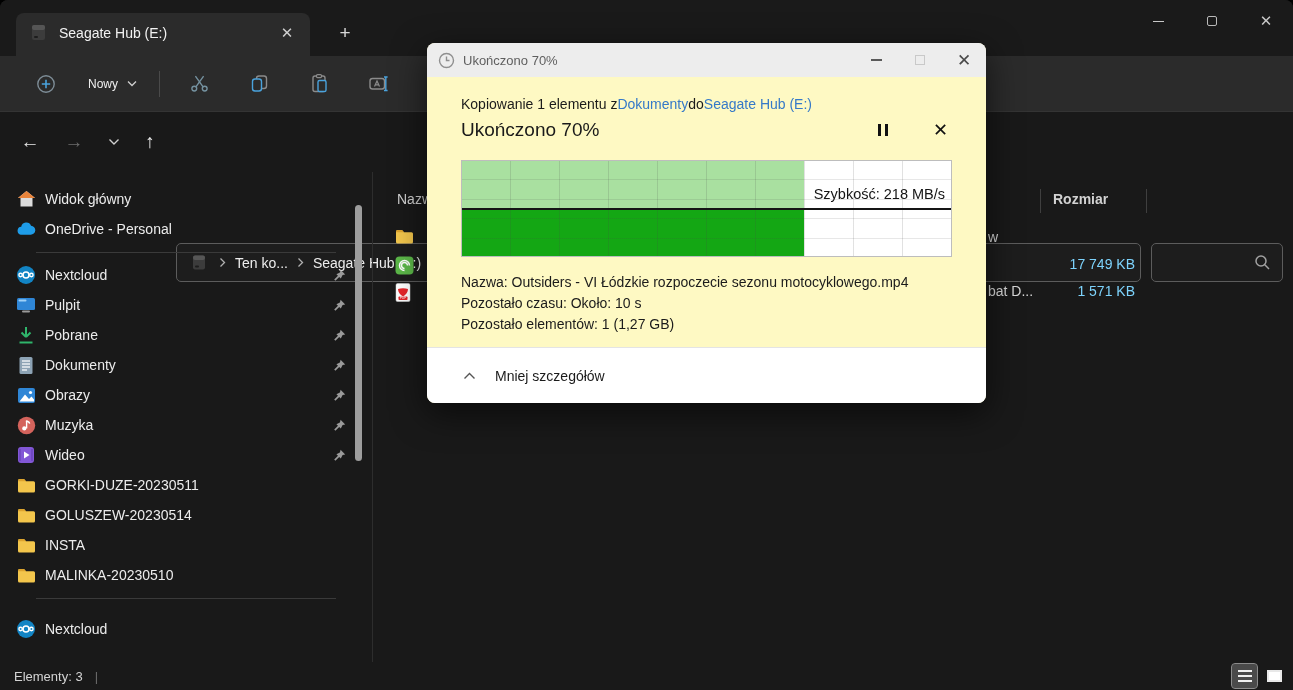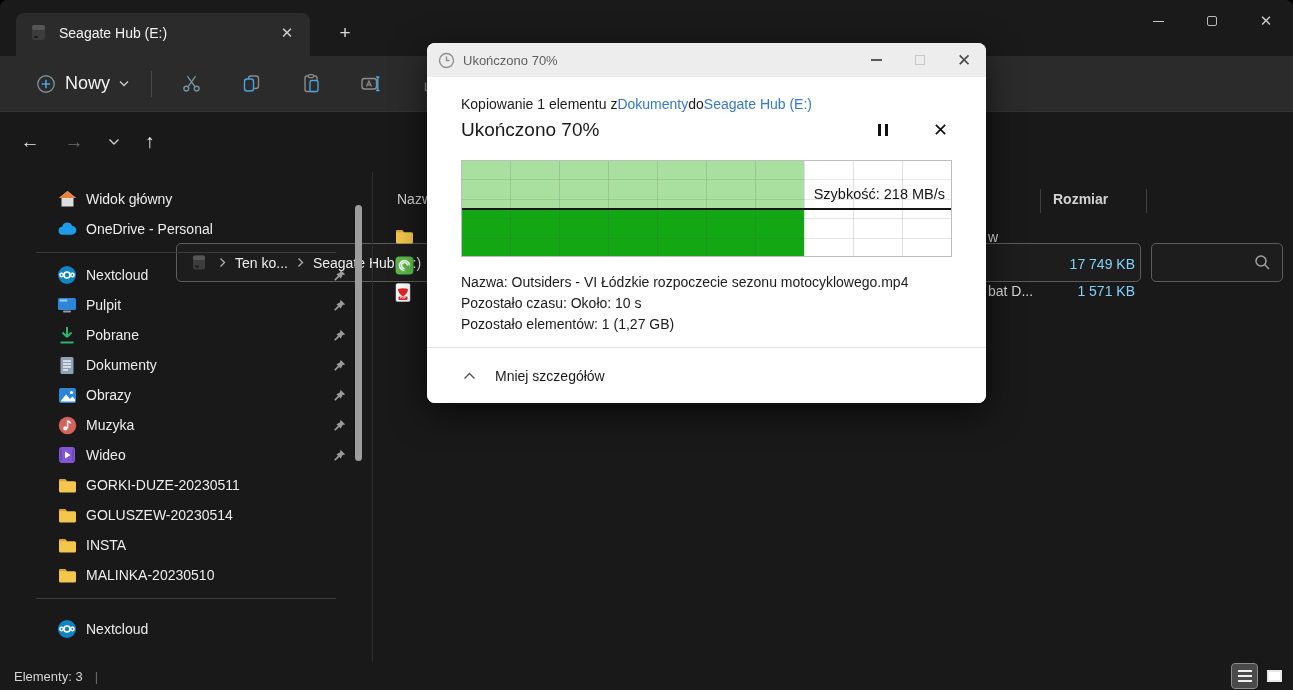--- a/index.html
+++ b/index.html
@@ -14,35 +14,35 @@
   .tab .tclose{width:26px;height:26px;display:flex;align-items:center;justify-content:center;color:#cfcfcf;font-size:15px;border-radius:4px;}
   .newtab{position:absolute;left:330px;top:18px;width:30px;height:30px;display:flex;align-items:center;justify-content:center;color:#d8d8d8;font-size:19px;}
   .wincontrols{position:absolute;right:0;top:0;height:42px;display:flex;}
   .wbtn{width:54px;height:42px;display:flex;align-items:center;justify-content:center;color:#c8c8c8;font-size:15px;}
   .wbtn .maxbox{width:10px;height:10px;border:1px solid #b9b9b9;border-radius:2px;}
   .wbtn .minbar{width:11px;height:1px;background:#c8c8c8;}
 
   
   .cmdbar{position:absolute;left:0;top:56px;width:100%;height:56px;background:#2b2b2b;display:flex;align-items:center;border-bottom:1px solid #343434;}
   .newbtn{display:flex;align-items:center;gap:9px;margin-left:26px;padding:6px 10px;border-radius:4px;}
-  .newbtn .nlabel{font-size:18px;color:#f0f0f0;}
+  .newbtn .nlabel{font-size:12px;color:#f0f0f0;margin-left:23px;}
   .vsep{width:1px;height:26px;background:#4a4a4a;margin:0 16px 0 12px;}
   .cmdicon{width:46px;height:38px;display:flex;align-items:center;justify-content:center;margin-right:14px;border-radius:4px;}
 
   
   .navrow{position:absolute;left:0;top:112px;width:100%;height:60px;background:#191919;}
   .narrow{position:absolute;top:14px;width:32px;height:32px;display:flex;align-items:center;justify-content:center;font-size:19px;border-radius:4px;}
   .addr{position:absolute;left:176px;top:131px;width:965px;height:39px;border:1px solid #5c5c5c;border-radius:5px;display:flex;align-items:center;padding-left:13px;gap:9px;background:#1d1d1d;}
   .addr .crumb{font-size:14px;color:#ededed;white-space:nowrap;}
   .searchbox{position:absolute;right:10px;top:131px;width:132px;height:39px;border:1px solid #5c5c5c;border-radius:5px;background:#1d1d1d;}
   .searchbox svg{position:absolute;right:11px;top:10px;}
 
   
   .sidebar{position:absolute;left:0;top:172px;width:372px;bottom:28px;padding-top:12px;overflow:hidden;}
-  .sitem{position:relative;height:30px;display:flex;align-items:center;padding-left:57px;border-radius:4px;}
+  .sitem{position:relative;height:30px;display:flex;align-items:center;padding-left:16px;border-radius:4px;}
   .sitem .icn{width:20px;height:20px;margin-right:9px;flex:0 0 auto;display:flex;align-items:center;justify-content:center;}
   .sitem .slbl{font-size:14px;color:#ececec;white-space:nowrap;}
   .sitem .pin{position:absolute;right:26px;top:8px;}
   .ssep{height:16px;display:flex;align-items:center;padding:0 36px;}
   .ssep .line{height:1px;background:#3a3a3a;width:100%;}
   .sscroll{position:absolute;left:355px;top:33px;width:7px;height:256px;background:#9d9d9d;border-radius:4px;}
   .maindiv{position:absolute;left:372px;top:172px;bottom:28px;width:1px;background:#2d2d2d;}
 
   
   .filearea{position:absolute;left:373px;top:172px;right:0;bottom:28px;}
@@ -59,21 +59,21 @@
   .statusbar{position:absolute;left:0;bottom:0;width:100%;height:28px;background:#191919;display:flex;align-items:center;font-size:13px;color:#d4d4d4;}
   .statusbar .stext{margin-left:14px;}
   .statusbar .sdiv{margin-left:12px;color:#6a6a6a;}
   .viewbtns{position:absolute;right:6px;bottom:2px;display:flex;gap:5px;}
   .vbtn{width:25px;height:24px;display:flex;align-items:center;justify-content:center;border-radius:3px;}
   .vbtn.sel{background:#4a4a4a;outline:1px solid #8b8b8b;}
   .ic-details{width:14px;height:12px;background:repeating-linear-gradient(to bottom,#efefef 0 2px,transparent 2px 5px);}
   .ic-large{width:15px;height:12px;border:2px solid #e8e8e8;background:#fff;}
 
   
-  .dialog{position:absolute;left:427px;top:43px;width:559px;height:360px;background:#ffffff;border-radius:8px;box-shadow:0 10px 34px rgba(0,0,0,.6);z-index:10;overflow:hidden;}
+  .dialog{position:absolute;left:427px;top:43px;width:559px;height:360px;background:#fef9c3;border-radius:8px;box-shadow:0 10px 34px rgba(0,0,0,.6);z-index:10;overflow:hidden;}
   .dtitle{height:34px;background:#ededed;display:flex;align-items:center;padding-left:11px;}
   .dtitle .dtext{font-size:13px;color:#5f5f5f;margin-left:8px;flex:1;}
   .dtbtns{display:flex;height:100%;}
   .dtbtn{width:44px;height:100%;display:flex;align-items:center;justify-content:center;}
   .dtbtn .dminbar{width:11px;height:1.5px;background:#5a5a5a;}
   .dtbtn .dmaxbox{width:10px;height:10px;border:1px solid #c9c9c9;}
   .dtbtn.dclose{color:#4a4a4a;font-size:17px;}
   .dbody{padding:0 34px;}
   .copyline{margin-top:19px;font-size:14px;color:#1b1b1b;display:flex;white-space:nowrap;}
   .dlink{color:#3579c8;}

